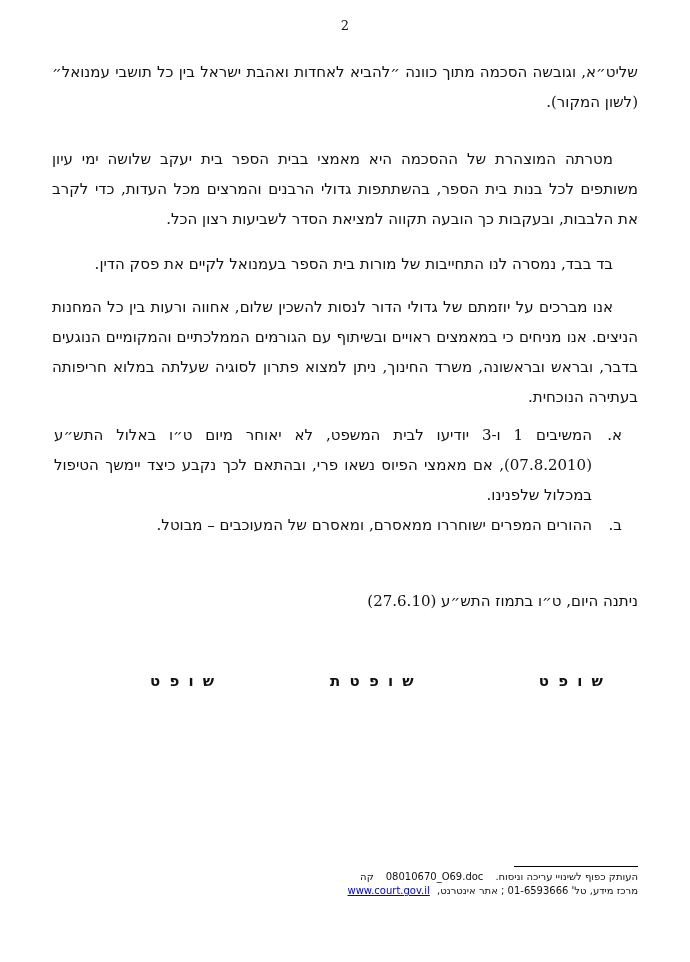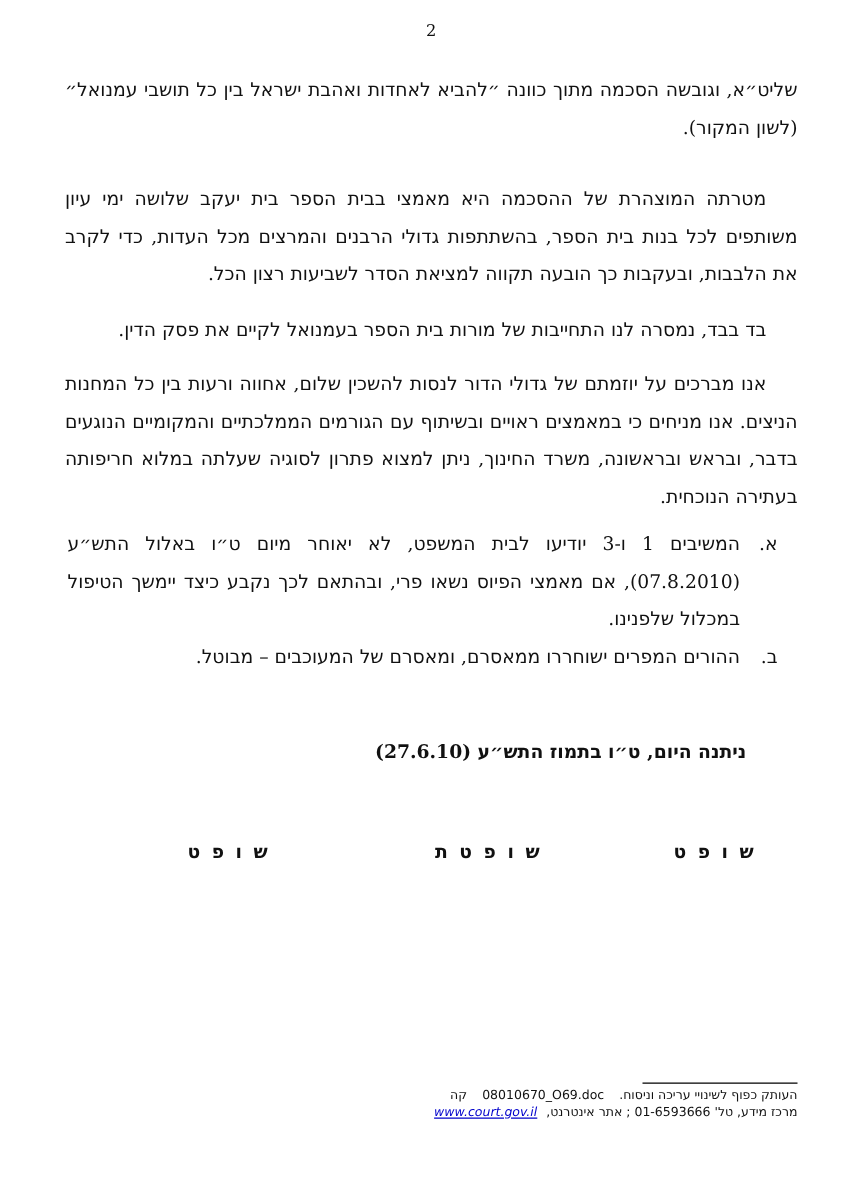--- a/index.html
+++ b/index.html
@@ -56,39 +56,39 @@
     flex: 0 0 30px;
     text-align: right;
   }
   .list-text {
     flex: 1 1 auto;
     text-align: justify;
   }
   .date-line {
     margin: 46px 0 0 0;
     padding-left: 248px;
-    text-align: left;
-    font-weight: bold;
+    text-align: right;
+    font-weight: normal;
     white-space: nowrap;
   }
   .judges-row {
     position: relative;
     height: 22px;
     margin-top: 50px;
     font-weight: bold;
     font-size: 15px;
   }
   .judge {
     position: absolute;
     top: 0;
     letter-spacing: 2px;
     white-space: nowrap;
   }
   .judge.pos-right  { right: 33px; }
-  .judge.pos-middle { left: 296px; text-align: center; }
+  .judge.pos-middle { left: 278px; text-align: center; }
   .judge.pos-left   { left: 98px; }
   .footer {
     position: absolute;
     top: 866px;
     right: 52px;
     left: 52px;
     direction: rtl;
     text-align: right;
     font-family: "DejaVu Sans", "Liberation Sans", sans-serif;
     font-size: 10px;
@@ -110,21 +110,20 @@
   .footer-doc {
     direction: ltr;
     unicode-bidi: embed;
   }
   .footer-link {
     color: #0000cc;
     text-decoration: underline;
     direction: ltr;
     unicode-bidi: embed;
     cursor: pointer;
-    font-style: italic;
   }
   .footer-line2 span.info { margin-left: 4px; }
 </style>
 </head>
 <body>
 
 <div class="page">
 
   <div class="page-number">2</div>
 

